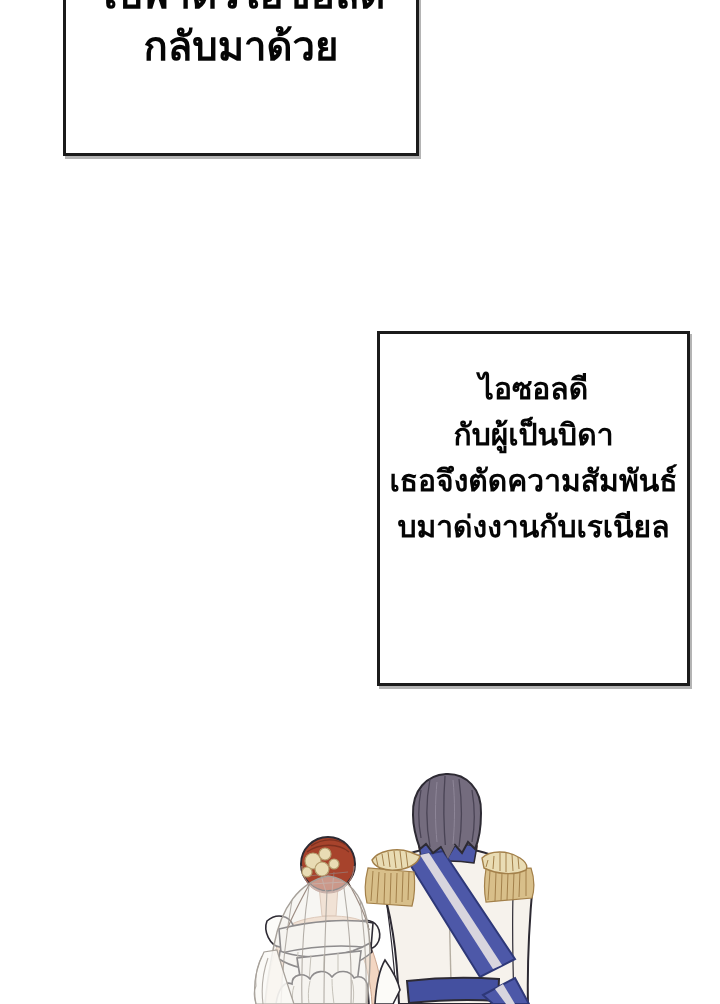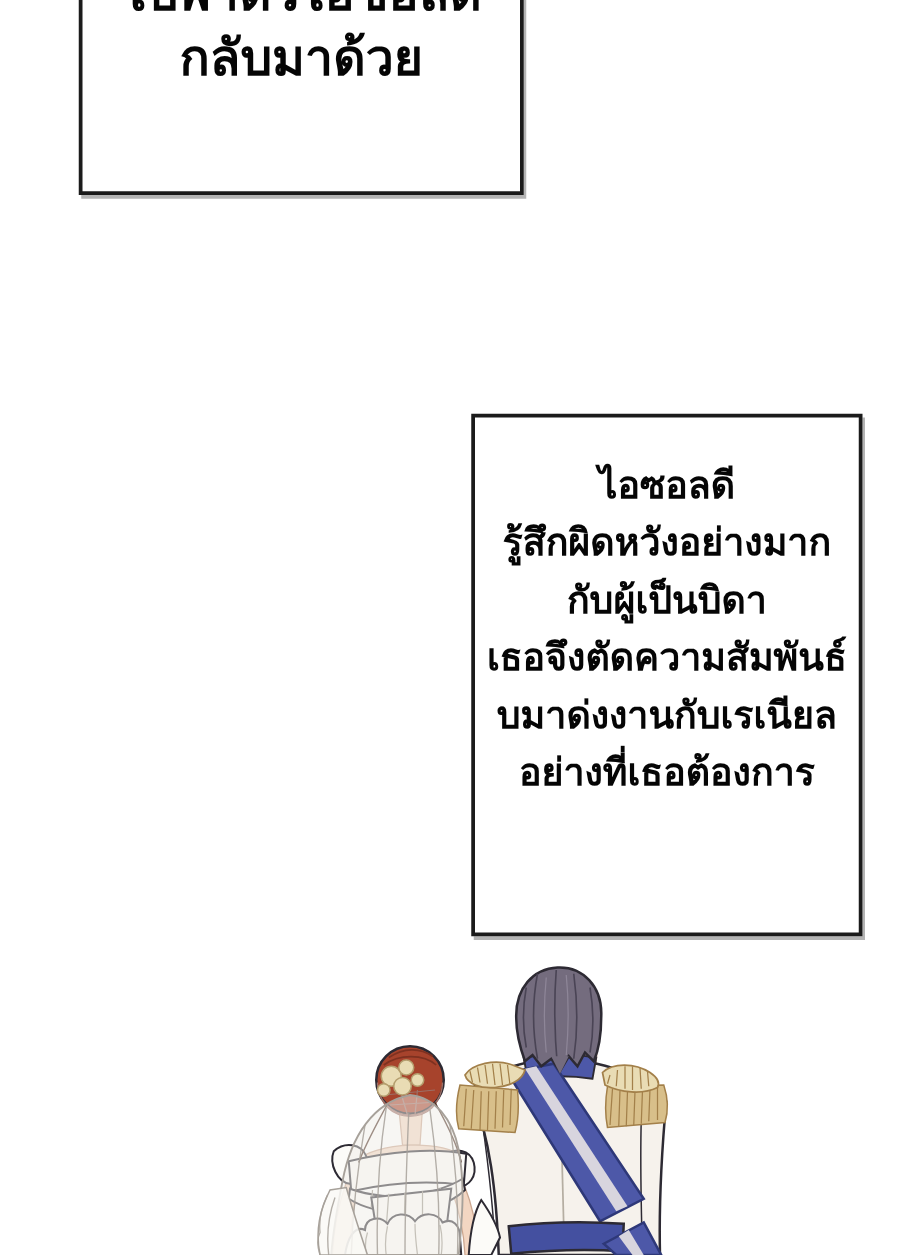--- a/index.html
+++ b/index.html
@@ -20,21 +20,21 @@
     color:#050505;
     font-weight:700;
     box-sizing:border-box;
   }
   .box-top{
     left:47px;top:-64px;width:356px;height:220px;
     padding-top:30px;
     font-size:40px;line-height:52px;
   }
   .box-mid{
-    left:361px;top:331px;width:313px;height:418px;
+    left:361px;top:331px;width:313px;height:355px;
     padding-top:32px;
     font-size:30px;line-height:46px;
   }
   .caption-line{white-space:nowrap;}
 
   .art{position:absolute;left:0;top:0;}
 
   
   .st-uni   {fill:var(--uniform_white);stroke:var(--outline);stroke-width:2;}
   .st-collar{fill:var(--sash_blue);stroke:var(--outline);stroke-width:1.5;}
@@ -64,25 +64,23 @@
 
 <div class="page">
 
   <div class="caption-box box-top">
     <div class="caption-line">ไปพาตัวไอซอลดี</div>
     <div class="caption-line">กลับมาด้วย</div>
   </div>
 
   <div class="caption-box box-mid">
     <div class="caption-line">ไอซอลดี</div>
-    <div class="caption-line">รู้สึกผิดหวังอย่างมาก</div>
     <div class="caption-line">กับผู้เป็นบิดา</div>
     <div class="caption-line">เธอจึงตัดความสัมพันธ์</div>
     <div class="caption-line">บมาด่งงานกับเรเนียล</div>
-    <div class="caption-line">อย่างที่เธอต้องการ</div>
   </div>
 
   <svg class="art" width="720" height="1004" viewBox="0 0 720 1004" xmlns="http://www.w3.org/2000/svg">
 
     <g>
       <path class="st-skin" d="M402 836 L462 836 L460 862 L404 862 Z"></path>
       <path class="st-uni" d="M361 871 C 378 858 398 851 407 850 L 457 850 C 468 852 492 859 507 869
                C 512 873 515 877 517 881 C 513 925 511 962 512 1004 L 383 1004
                C 381 952 376 912 361 871 Z"></path>
       <path class="ln-out" d="M367 878 C 373 918 378 956 380 996"></path>

